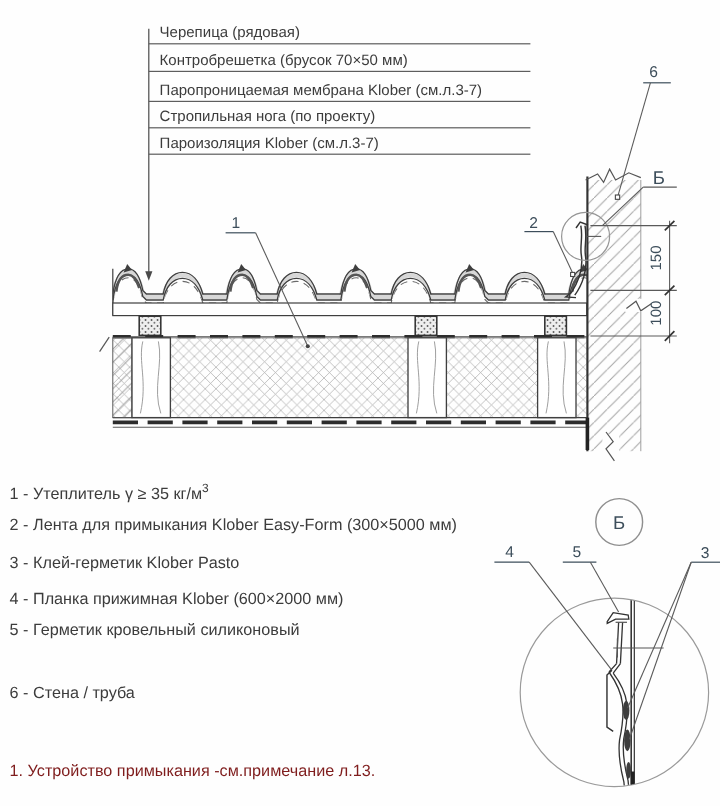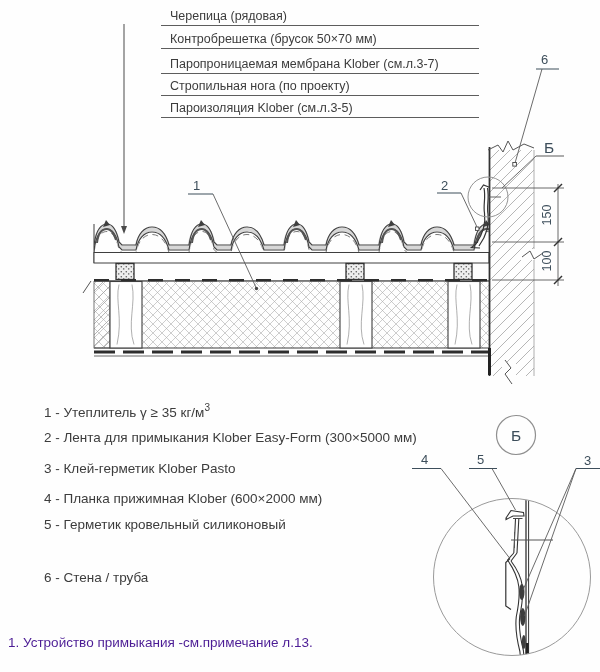--- a/index.html
+++ b/index.html
@@ -2,34 +2,34 @@
 <html><head>
 <meta charset="utf-8">
 <style>
   html,body{margin:0;padding:0;background:#fff;}
   .canvas{
     position:relative;width:600px;height:672px;background:#fefefe;overflow:hidden;
     font-family:"Liberation Sans","DejaVu Sans",sans-serif;color:#3e3e3e;
   }
   svg{position:absolute;left:0;top:0;}
   
-  .layer-stack{position:absolute;left:124px;top:11px;width:318px;padding-left:37px;}
+  .layer-stack{position:absolute;left:124px;top:22px;width:318px;}
   .ls-row{
     box-sizing:border-box;border-bottom:1px solid #5d5d5d;
     padding:0 0 3px 9px;font-size:12.5px;line-height:1;color:#3c3c3c;
     display:flex;align-items:flex-end;
   }
   .ls-row.r1{height:15px}.ls-row.r2{height:24px}.ls-row.r3{height:23px}
   .ls-row.r4{height:25px}.ls-row.r5{height:22px}.ls-row.r6{height:22px}
   
   .legend{position:absolute;left:8px;top:0;width:480px;}
-  .lg-row{position:absolute;left:0;font-size:13.5px;line-height:1.1;color:#3c3c3c;white-space:nowrap;margin-left:36px;}
+  .lg-row{position:absolute;left:0;font-size:13.5px;line-height:1.1;color:#3c3c3c;white-space:nowrap;}
   .lg-row sup{font-size:10px;}
   
-  .note{position:absolute;left:8px;top:635px;font-size:13.5px;color:#4c1d95;}
+  .note{position:absolute;left:8px;top:635px;font-size:13.5px;color:#7f1d1d;}
   
   .co{font-family:"Liberation Sans","DejaVu Sans",sans-serif;font-size:13px;fill:#3d4e5b;}
   .co-big{font-family:"Liberation Sans","DejaVu Sans",sans-serif;font-size:15.5px;fill:#3d4e5b;}
   .dim{font-family:"Liberation Sans","DejaVu Sans",sans-serif;font-size:12.5px;fill:#3d4e5b;}
 </style>
 </head>
 <body>
 
 <div class="canvas">
 
@@ -237,24 +237,24 @@
         <text class="co" x="584" y="465">3</text>
         <line x1="576" y1="468.5" x2="600" y2="468.5" stroke="#3d4e5b" stroke-width="1"></line>
         <line x1="576" y1="468.5" x2="523" y2="590" stroke="#5a5a5a" stroke-width="0.9"></line>
         <line x1="576" y1="468.5" x2="524.5" y2="616" stroke="#5a5a5a" stroke-width="0.9"></line>
       </g>
     </g>
   </svg>
 
   <div class="layer-stack">
     <div class="ls-row r1">Черепица (рядовая)</div>
-    <div class="ls-row r3">Контробрешетка (брусок 50×70 мм)</div>
+    <div class="ls-row r3">Контробрешетка (брусок 70×50 мм)</div>
     <div class="ls-row r4">Паропроницаемая мембрана Klober (см.л.3-7)</div>
     <div class="ls-row r5">Стропильная нога (по проекту)</div>
-    <div class="ls-row r6">Пароизоляция Klober (см.л.3-5)</div>
+    <div class="ls-row r6">Пароизоляция Klober (см.л.3-7)</div>
   </div>
 
   <div class="legend">
     <div class="lg-row" style="top:402px">
       <span>1 - Утеплитель γ ≥ 35 кг/м</span><sup>3</sup>
     </div>
     <div class="lg-row" style="top:431px">2 - Лента для примыкания Klober Easy-Form (300×5000 мм)</div>
     <div class="lg-row" style="top:462px">3 - Клей-герметик Klober  Pasto</div>
     <div class="lg-row" style="top:492px">4 - Планка прижимная Klober (600×2000 мм)</div>
     <div class="lg-row" style="top:518px">5 - Герметик кровельный силиконовый</div>

